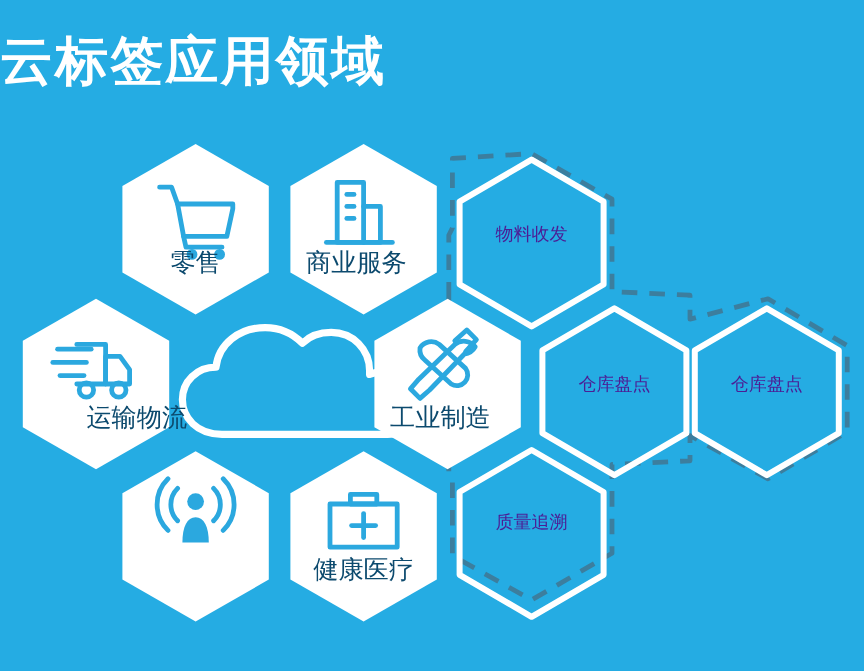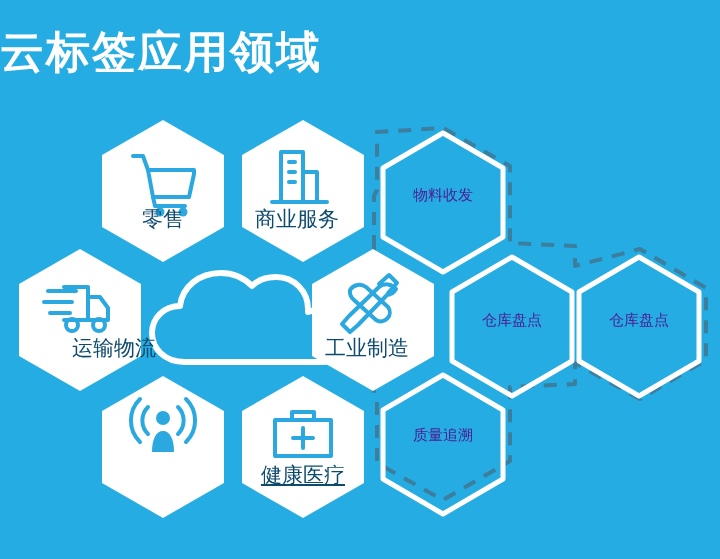--- a/index.html
+++ b/index.html
@@ -179,21 +179,21 @@
       <rect x="275" y="420" width="56" height="36"></rect>
       <line x1="303" y1="428" x2="303" y2="448"></line>
       <line x1="293" y1="438" x2="313" y2="438"></line>
     </g>
   </svg>
 
   <div class="hexlabel lbl-solid" style="left:113px;top:205px;width:100px;">零售</div>
   <div class="hexlabel lbl-solid" style="left:243px;top:205px;width:108px;">商业服务</div>
   <div class="hexlabel lbl-solid" style="left:20px;top:334px;width:120px;margin-left:34px;">运输物流</div>
   <div class="hexlabel lbl-solid" style="left:313px;top:334px;width:108px;">工业制造</div>
-  <div class="hexlabel lbl-solid" style="left:243px;top:461px;width:120px;text-decoration:underline;">健康医疗</div>
+  <div class="hexlabel lbl-solid" style="left:243px;top:461px;width:120px;">健康医疗</div>
 
   <div class="hexlabel lbl-outline" style="left:383px;top:186px;width:120px;">物料收发</div>
   <div class="hexlabel lbl-outline" style="left:452px;top:311px;width:120px;text-align:center;">仓库盘点</div>
   <div class="hexlabel lbl-outline" style="left:579px;top:311px;width:120px;">仓库盘点</div>
   <div class="hexlabel lbl-outline" style="left:383px;top:426px;width:120px;text-align:center;">质量追溯</div>
 
 
 </div>
 
 </body></html>

